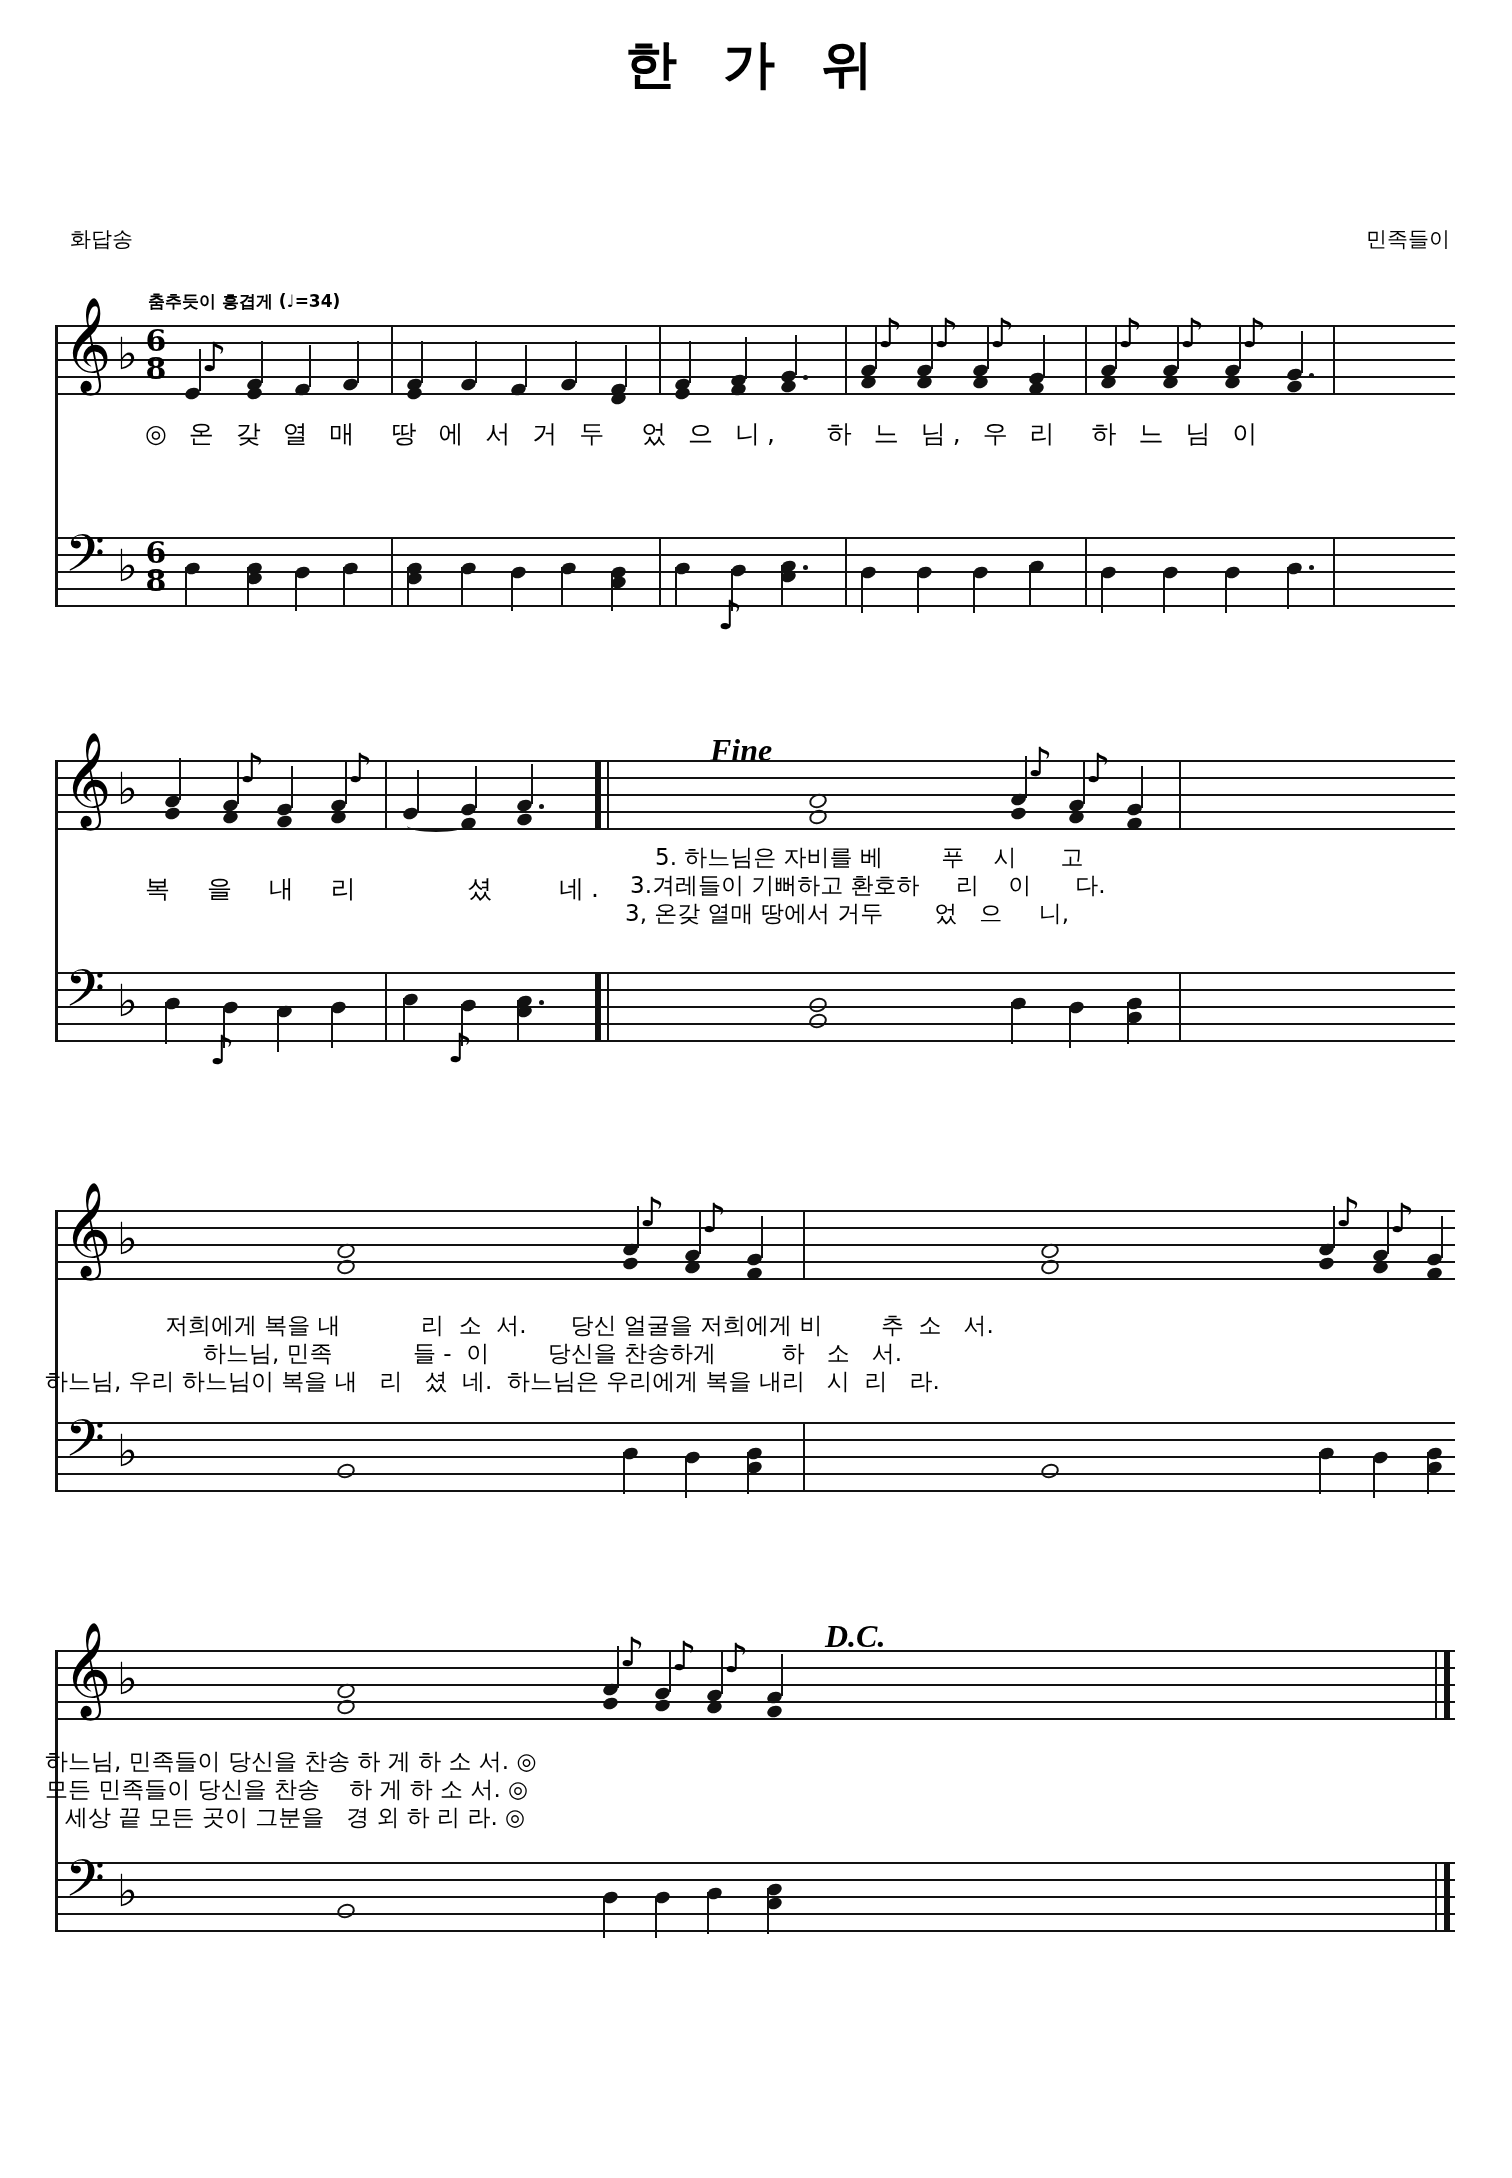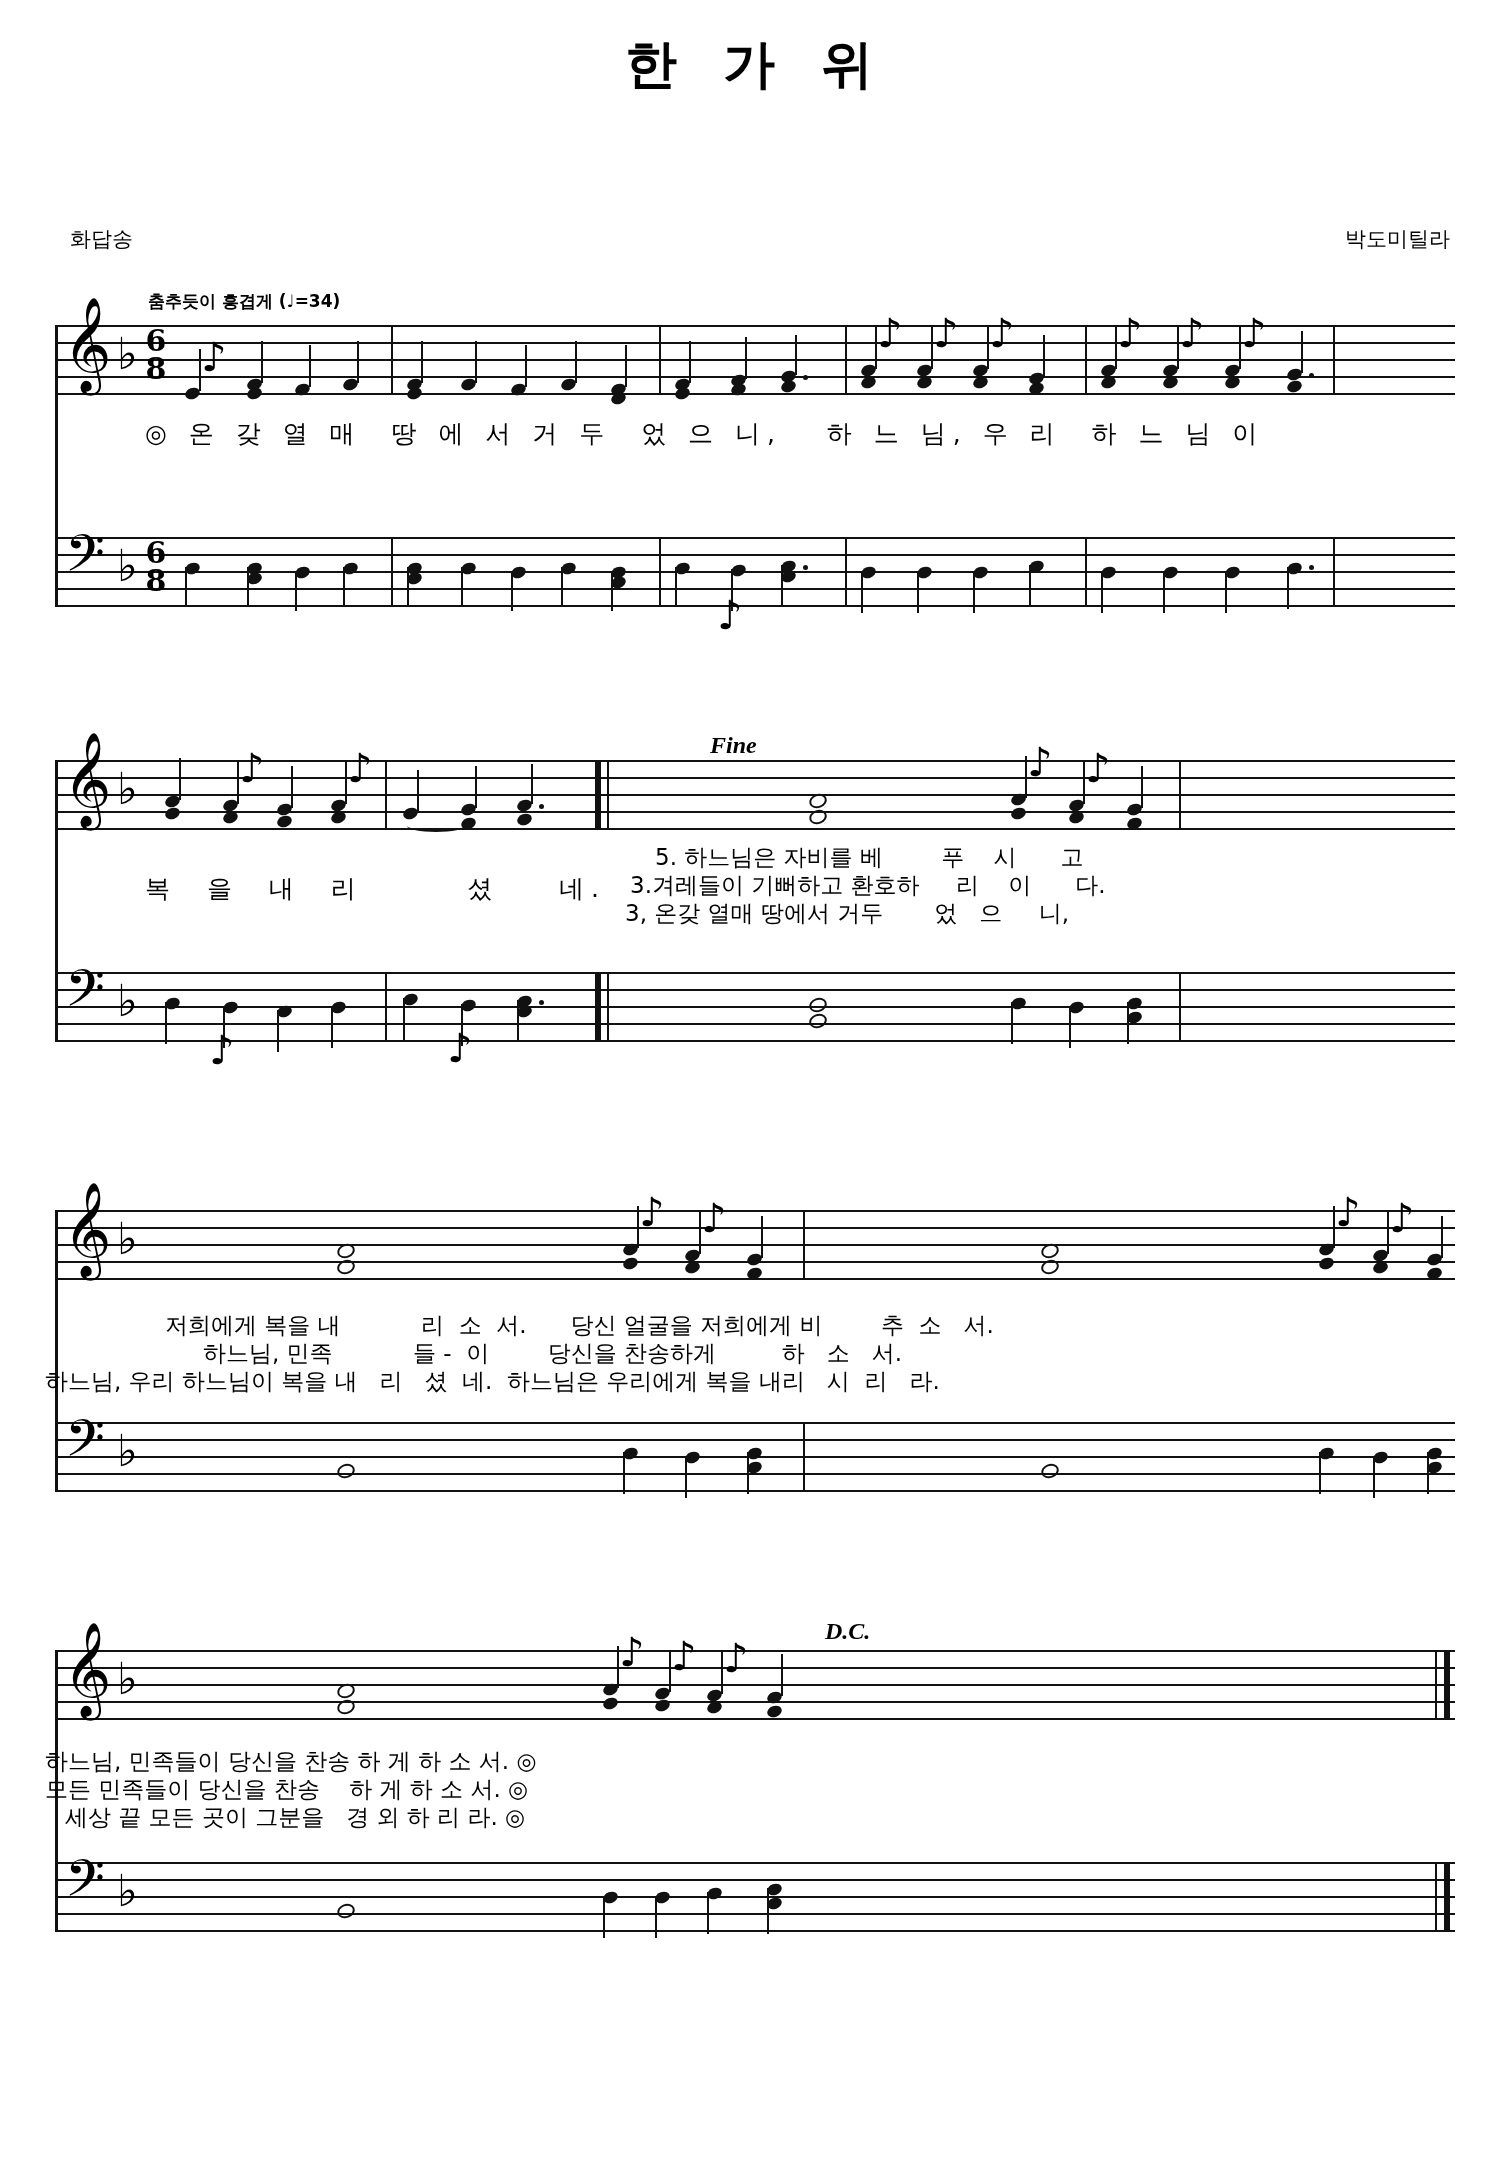--- a/index.html
+++ b/index.html
@@ -172,29 +172,29 @@
     white-space: pre;
   }
   .lyric-wide {
     letter-spacing: 7px;
   }
   .marking {
     position: absolute;
     font-family: "Liberation Serif", serif;
     font-style: italic;
     font-weight: 700;
-    font-size: 24px;
+    font-size: 32px;
   }
 </style>
 </head>
 <body>
 
 <div class="sheet-title">한 가 위</div>
 <div class="label-genre">화답송</div>
-<div class="label-composer">박도미틸라</div>
+<div class="label-composer">민족들이</div>
 <div class="tempo-mark">춤추듯이 흥겹게 (♩=34)</div>
 
 <div class="system" style="top:325px;">
   <div class="sys-left-bar" style="top:0px;height:282px;"></div>
 
   <div class="staff" style="position:absolute;top:0px;left:0px;">
     <div class="line l0"></div>
     <div class="line l1"></div>
     <div class="line l2"></div>
     <div class="line l3"></div>

